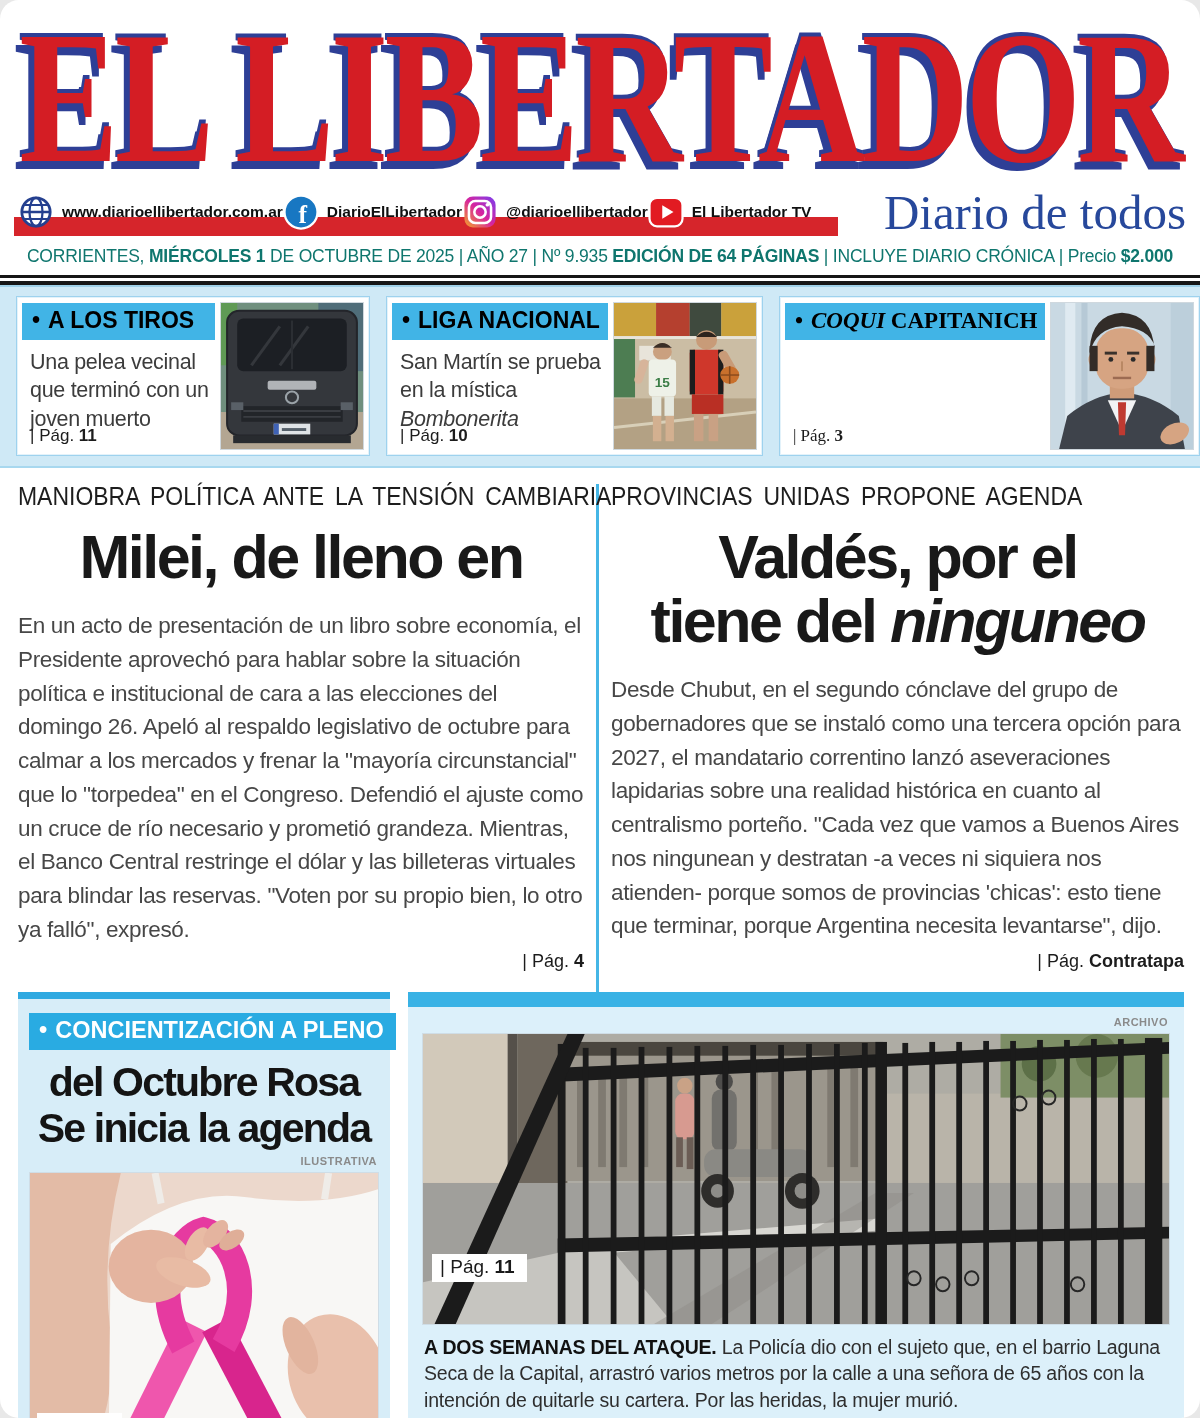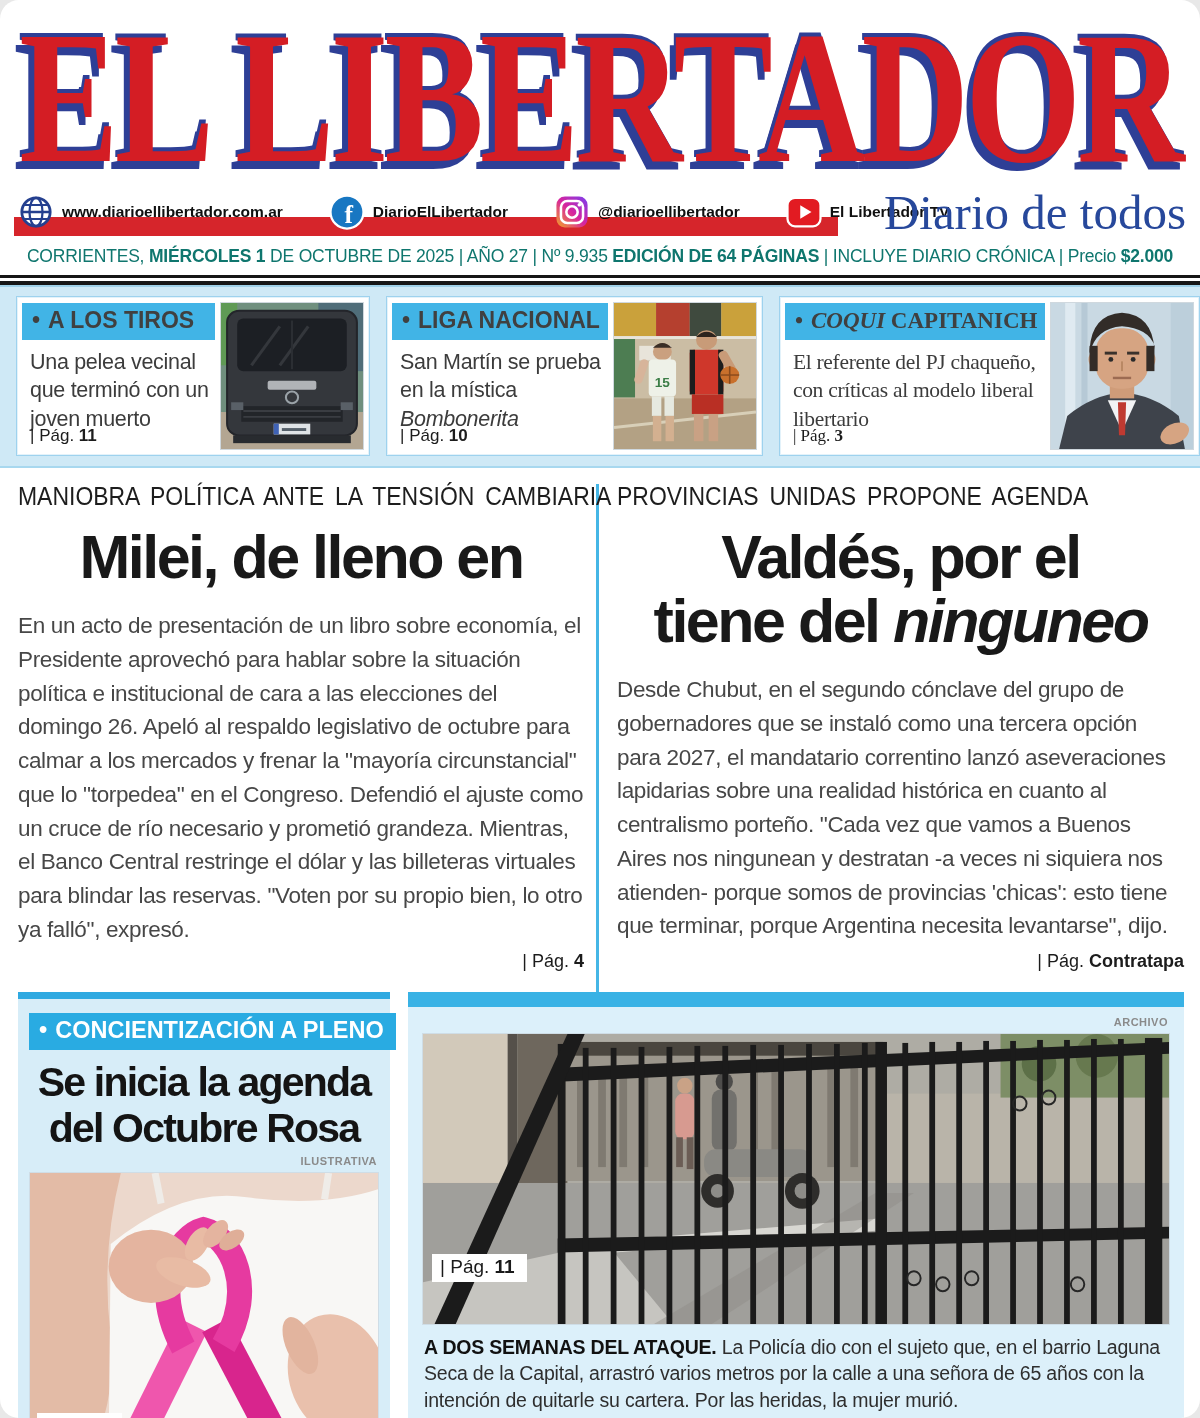--- a/index.html
+++ b/index.html
@@ -9,55 +9,55 @@
   
   .masthead-wrap{height:192px;overflow:visible;text-align:center;}
   .masthead{margin:0;padding-top:2px;font-family:"Liberation Serif",serif;font-weight:700;
     font-size:149px;line-height:150px;height:150px;letter-spacing:-4px;color:#d41d24;
     transform:scaleY(1.27);transform-origin:top center;white-space:nowrap;
     text-shadow:-6px 6px 0 #2e3f96,-2px -3px 0 #2e3f96;}
 
   
   .social-bar{position:relative;height:48px;margin:0 0 2px 0;}
   .red-strip{position:absolute;left:14px;top:25px;width:824px;height:19px;background:#d6252b;}
-  .social-items{position:absolute;left:18px;top:2px;display:flex;align-items:center;gap:46px;z-index:2;}
+  .social-items{position:absolute;left:18px;top:2px;display:flex;align-items:center;z-index:2;}
   .social-item{display:flex;align-items:center;gap:8px;font-weight:700;font-size:15.5px;color:#101010;}
   .sicon{width:36px;height:36px;display:inline-flex;align-items:center;justify-content:center;}
   .tagline{position:absolute;right:14px;top:-8px;font-family:"Liberation Serif",serif;
     font-size:49px;color:#27489b;z-index:2;letter-spacing:0;}
 
   
   .dateline{text-align:center;font-size:17.5px;color:#0f766e;letter-spacing:-0.2px;
     padding:4px 0 8px 0;white-space:nowrap;}
   .dateline b{font-weight:700;}
   .thick-rule{margin:0 0 0 0;height:3px;border-top:3px solid #161616;border-bottom:4px solid #161616;}
 
   
   .teaser-strip{background:#cfe9f6;border-top:2px solid #9fd0e8;border-bottom:2px solid #a8d8ef;
     padding:9px 16px 10px 16px;display:flex;gap:16px;height:160px;}
   .teaser{position:relative;background:#fff;border:1px solid #9ed2ee;box-shadow:0 0 0 1px #e3f2fa inset;}
   .teaser.t1{flex:0 0 352px;}
   .teaser.t2{flex:0 0 350px;}
   .teaser.t3{flex:1;font-family:Liberation Serif, serif;}
   .teaser-photo{position:absolute;top:5px;right:5px;bottom:5px;width:142px;overflow:hidden;border:1px solid #cfd8de;}
   .teaser-photo svg{width:100%;height:100%;display:block;}
-  .teaser-tag{margin:6px 154px 8px 5px;background:#41b4e6;color:#404040;font-weight:700;
+  .teaser-tag{margin:6px 154px 8px 5px;background:#41b4e6;color:#000000;font-weight:700;
     font-size:23px;line-height:1.2;padding:4px 8px 5px 10px;white-space:nowrap;}
   .teaser-tag .bullet{margin-right:8px;}
   .teaser-text{margin:2px 152px 0 13px;font-size:21.5px;line-height:1.33;color:#3c3c3c;letter-spacing:-0.3px;}
   .page-ref{font-size:17px;color:#1c1c1c;}
   .teaser .page-ref{position:absolute;left:13px;bottom:9px;}
   .page-ref b{font-weight:700;}
 
   
   .main-stories{display:flex;padding:12px 16px 0 18px;height:498px;}
   .story{display:flex;flex-direction:column;}
   .story-left{width:566px;padding-right:12px;}
   .story-divider{width:3px;background:#45b6e6;margin-top:4px;height:512px;flex:0 0 3px;}
-  .story-right{flex:1;padding-left:18px;}
+  .story-right{flex:1;padding-left:12px;}
   .kicker{font-size:25.5px;color:#1d1d1d;letter-spacing:0;word-spacing:5px;
     transform:scaleX(0.9);transform-origin:left center;white-space:nowrap;margin:2px 0 6px 0;}
   .headline{margin:8px 0 20px 0;font-weight:700;color:#191919;text-align:center;
     font-size:61px;line-height:1.05;letter-spacing:-2.5px;}
   .headline .hl-line{display:block;}
   .headline i{font-style:italic;}
   .story-body{margin:0;font-size:22.5px;line-height:1.5;color:#474747;letter-spacing:-0.35px;}
   .story .page-ref{margin-top:auto;text-align:right;font-size:18px;padding-bottom:6px;}
 
   
@@ -220,21 +220,20 @@
           <rect x="90" y="114" width="9" height="28" fill="#c9a184"></rect>
           <circle cx="110" cy="74" r="9" fill="#c9702c"></circle>
           <line x1="101" y1="74" x2="119" y2="74" stroke="#8a4a1c" stroke-width="1.5"></line>
           <line x1="110" y1="65" x2="110" y2="83" stroke="#8a4a1c" stroke-width="1.5"></line>
         </svg>
       </div>
     </article>
 
     <article class="teaser t3">
       <div class="teaser-tag"><span class="bullet">•</span><i>COQUI</i> <span>CAPITANICH</span></div>
-      <p class="teaser-text">El referente del PJ chaqueño, con críticas al modelo liberal libertario</p>
       <div class="page-ref"><span>| Pág. </span><b>3</b></div>
       <div class="teaser-photo">
         <svg viewBox="0 0 140 150" preserveAspectRatio="none">
           <rect x="0" y="0" width="140" height="150" fill="#c9d9e3"></rect>
           <rect x="14" y="0" width="10" height="150" fill="#dfeaf1"></rect>
           <rect x="30" y="0" width="6" height="150" fill="#b6c9d6"></rect>
           <rect x="118" y="0" width="22" height="150" fill="#bccfdb"></rect>
           <path d="M8,150 L16,116 Q42,94 70,92 Q100,94 126,116 L132,150 Z" fill="#3e434b"></path>
           <polygon points="56,100 84,100 70,132" fill="#f2f3f5"></polygon>
           <polygon points="66,102 74,102 73,136 67,136" fill="#bf3a31"></polygon>
@@ -280,22 +279,22 @@
     </article>
   </section>
 
   <section class="bottom-row">
 
     <aside class="panel-left">
       <div class="panel-topbar"></div>
       <div class="panel-body">
         <div class="badge"><span class="bullet">•</span><span>CONCIENTIZACIÓN A PLENO</span></div>
         <h3 class="panel-headline">
+            <span class="hl-line" style="display:block">del Octubre Rosa</span>
             <span class="hl-line" style="display:block">Se inicia la agenda</span>
-            <span class="hl-line" style="display:block">del Octubre Rosa</span>
           </h3>
         <div class="credit">ILUSTRATIVA</div>
         <div class="photo-box ribbon-photo">
           <svg viewBox="0 0 345 272" preserveAspectRatio="none">
             <rect x="0" y="0" width="345" height="272" fill="#ecd8cc"></rect>
             <path d="M0,0 L90,0 Q70,80 80,160 Q85,230 60,272 L0,272 Z" fill="#e3bba6"></path>
             <path d="M78,272 L80,70 Q150,14 215,24 Q290,34 345,16 L345,272 Z" fill="#f8f7f5"></path>
             <line x1="130" y1="30" x2="124" y2="0" stroke="#efece8" stroke-width="7"></line>
             <line x1="292" y1="26" x2="296" y2="0" stroke="#efece8" stroke-width="7"></line>
             <ellipse cx="305" cy="200" rx="48" ry="62" fill="#e9c0ac" transform="rotate(-18 305 200)"></ellipse>

